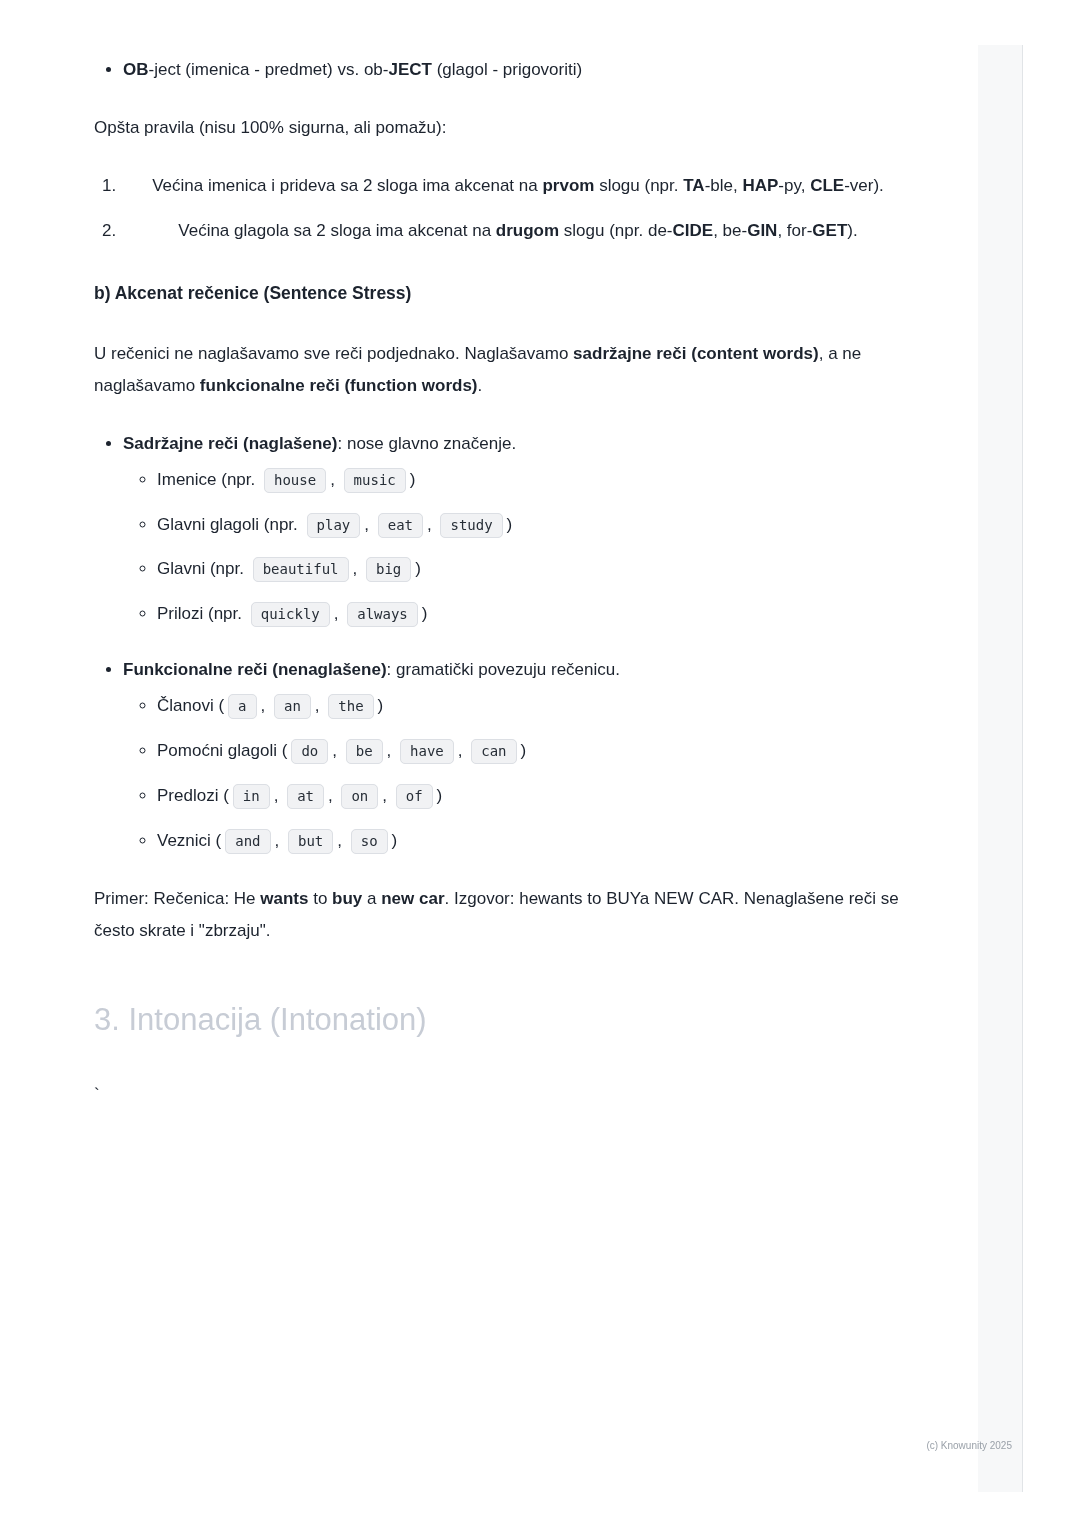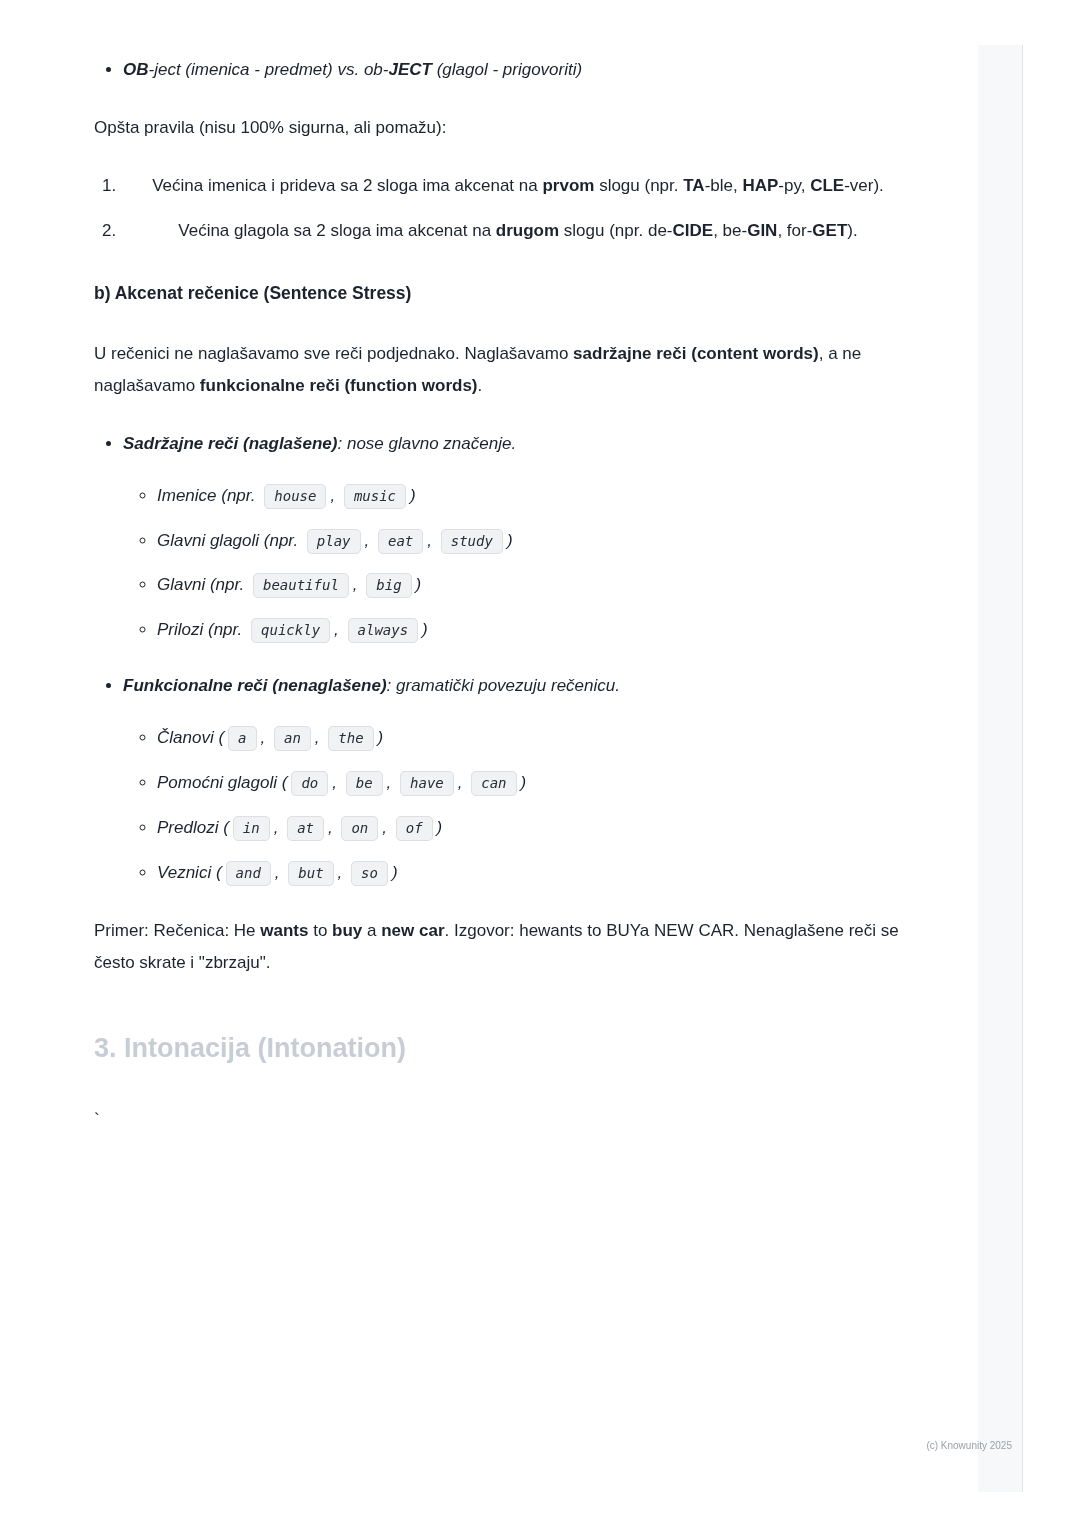--- a/index.html
+++ b/index.html
@@ -11,43 +11,43 @@
     color:var(--text,#1c232e);
     position:relative;
     overflow:hidden;
   }
   .page { position:absolute; left:94px; top:54px; width:816px; line-height:1.88; z-index:2; }
   .b  { font-weight:700; }
   .it { }
   p   { margin:0 0 26px 0; }
 
   .top-list { list-style:disc; padding-left:29px; margin:0 0 26px 0; }
-  .top-list > li { margin-bottom:24px;font-style:italic; }
-  .sub-list { list-style:circle; padding-left:34px; margin-top:20px; }
+  .top-list > li { margin-bottom:24px; }
+  .sub-list { list-style:circle; padding-left:34px; margin-top:4px; }
   .sub-list > li { margin-bottom:13px; }
 
   .chip {
     font-family:"DejaVu Sans Mono","Liberation Mono",monospace;
     font-size:14px;
     background:var(--chip-bg,#f1f2f4);
     border:1px solid var(--chip-border,#dcdfe4);
     border-radius:5px;
     padding:3px 9px 4px;
     margin:0 4px;
     color:#272e37;
     white-space:nowrap;
   }
 
   .ol { margin:0 0 27px 0; padding-left:8px; }
   .ol-row { display:flex; margin-bottom:13px; }
   .ol-num { flex:0 0 24px; }
   .ol-text { flex:1;text-align:center; }
 
   h4.section { font-weight:700; font-size:17.5px; margin:30px 0 28px; }
-  h3.muted   { font-weight:700; font-size:27px; color:var(--muted-heading,#c7ccd5); margin:44px 0 26px; }
+  h3.muted   { font-weight:400; font-size:31px; color:var(--muted-heading,#c7ccd5); margin:44px 0 26px; }
 
   .backtick { display:block; margin-top:30px; }
 
   .footer {
     position:absolute; top:1440px; right:68px;
     font-size:10px; color:var(--footer,#9aa1a9); z-index:3;margin-left:8px;
   }
   .edge-strip {
     position:absolute; left:978px; top:45px; width:45px; height:1447px;
     background:#f7f8f9; border-right:1px solid #e1e4e7; z-index:1;

